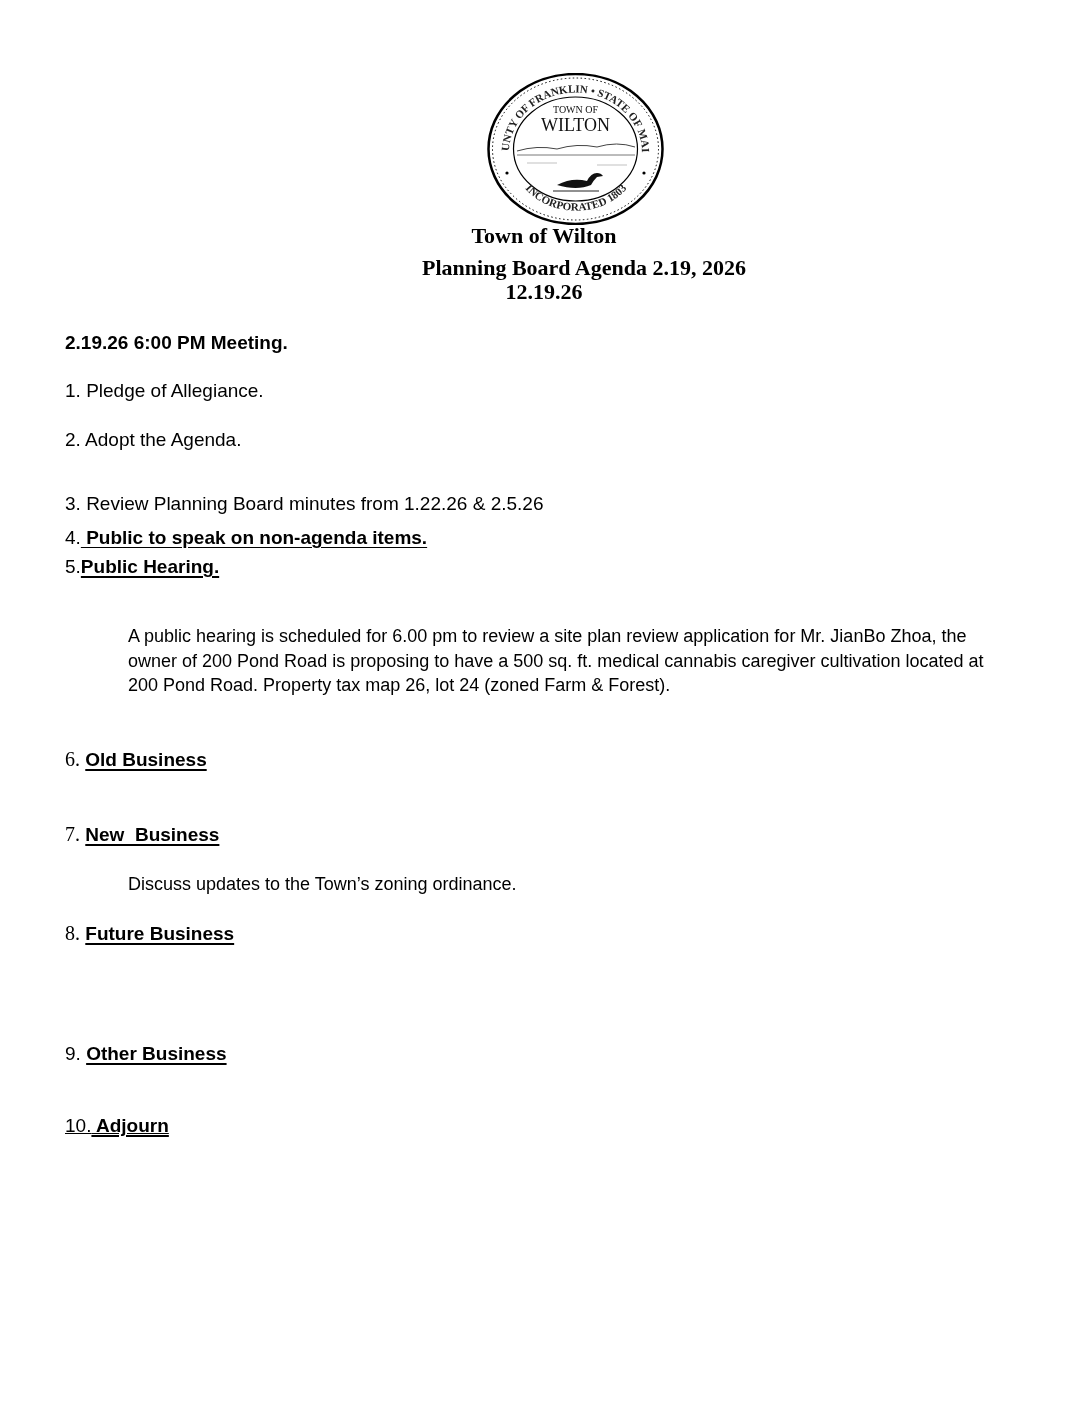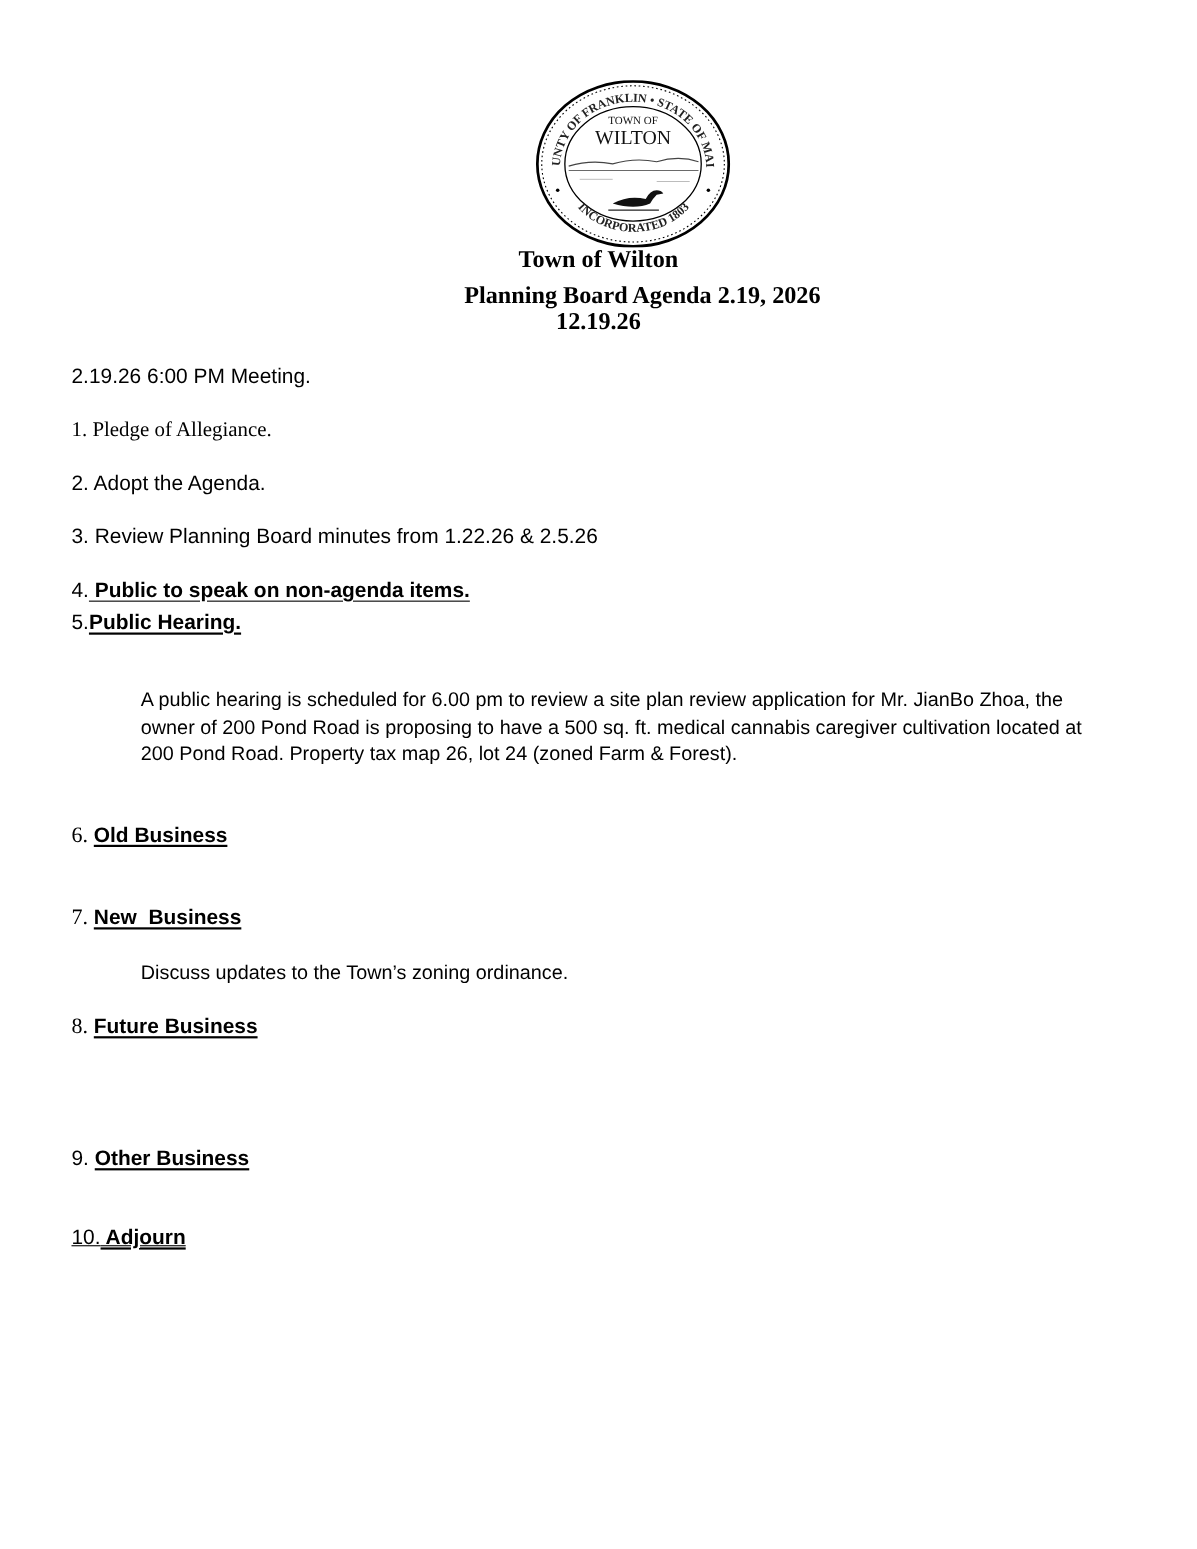--- a/index.html
+++ b/index.html
@@ -36,21 +36,21 @@
     .header.h2 { top: 254px; margin-left: 40px; }
     .header.h3 { top: 278px; }
 
     .line {
       position: absolute;
       left: 65px;
       font-size: 19px;
       line-height: 24px;
       white-space: nowrap;
     }
-    .bold { font-weight: normal; }
+    .bold { font-weight: bold; }
     .u {
       font-weight: bold;
       text-decoration: underline;
       text-decoration-thickness: 2px;
       text-underline-offset: 3px;
     }
     .num-serif {
       font-family: "Liberation Serif", serif;
       font-size: 20px;
     }
@@ -92,31 +92,31 @@
   <circle cx="20" cy="100" r="1.6" fill="#000"></circle>
   <circle cx="157" cy="100" r="1.6" fill="#000"></circle>
 </svg>
 
 <div class="header h1">Town of Wilton</div>
 <div class="header h2">Planning Board Agenda 2.19, 2026</div>
 <div class="header h3">12.19.26</div>
 
 <div class="line bold" style="top:331px;">2.19.26 6:00 PM  Meeting.</div>
 
-<div class="line" style="top:379px;font-family:Liberation Serif, serif;">
+<div class="line" style="top:379px;">
   <span>1.</span>
   <span>Pledge of Allegiance.</span>
 </div>
 
 <div class="line" style="top:428px;">
   <span>2.</span>
   <span>Adopt the Agenda.</span>
 </div>
 
-<div class="line" style="top:477px;">
+<div class="line" style="top:492px;">
   <span>3.</span>
   <span>Review Planning Board minutes from 1.22.26 &amp; 2.5.26</span>
 </div>
 
 <div class="line" style="top:526px;">
   <span>4.</span><span class="u" style="white-space:pre;text-decoration:underline;"> Public to speak on non-agenda items.</span>
 </div>
 
 <div class="line" style="top:555px;">
   <span>5.</span><span class="u">Public Hearing.</span>

